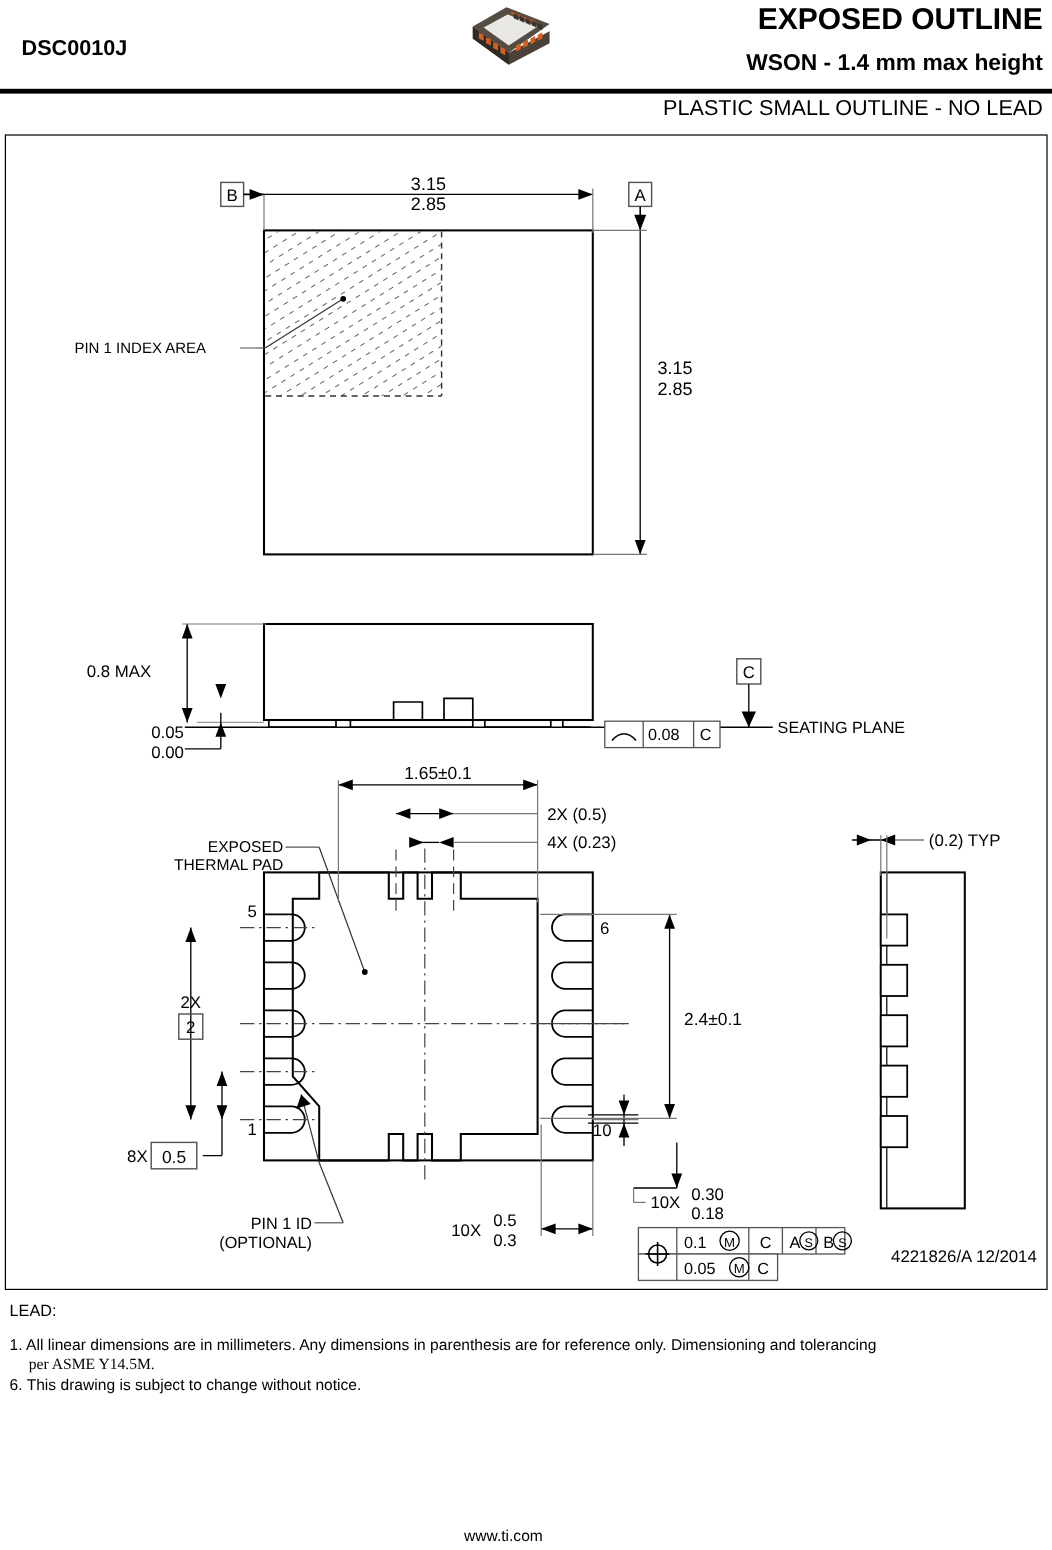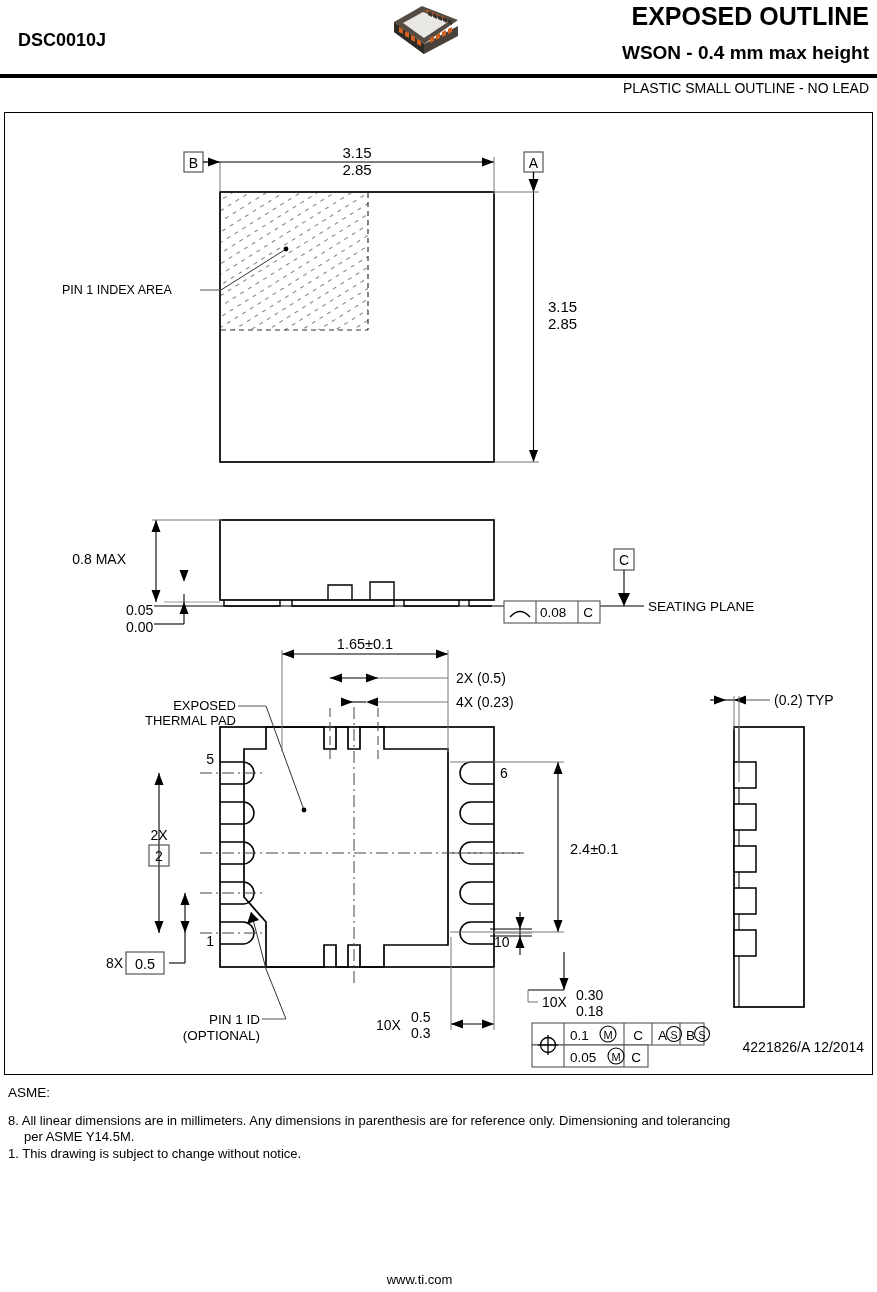--- a/index.html
+++ b/index.html
@@ -8,49 +8,49 @@
     font-family:"Liberation Sans", sans-serif;color:#000;
   }
   .abs{position:absolute;}
 
   
   #header{left:0;top:0;width:877px;height:100px;}
   #pkg-code{left:18px;top:30px;font-size:18px;font-weight:bold;letter-spacing:0px;}
   #title-main{right:8px;top:2px;font-size:25px;font-weight:bold;text-align:right;}
   #title-sub{right:8px;top:42px;font-size:19px;font-weight:bold;text-align:right;}
   #header-rule{left:0;top:74px;width:877px;height:4px;background:#000;}
-  #subtitle{right:8px;top:80px;font-size:14px;}
+  #subtitle{right:8px;top:80px;font-size:18px;}
   #pkg3d{left:386px;top:2px;width:80px;height:62px;}
 
   
   #frame{left:4px;top:112px;width:869px;height:963px;border:1.6px solid #000;box-sizing:border-box;}
   #drawing-svg{left:4px;top:112px;width:869px;height:963px;}
 
   
   #notes-title{left:8px;top:1085px;font-size:13.5px;}
   #notes-list{left:8px;top:1113px;width:860px;font-size:13px;line-height:16.4px;}
   .note-row{display:block;white-space:pre-wrap;}
-  #note1-cont{padding-left:16px;display:block;}
+  #note1-cont{padding-left:16px;display:block;font-family:Liberation Serif, serif;}
 
   
   #footer{left:0;top:1272px;width:839px;text-align:center;font-size:13px;}
 
   
   svg text{font-family:"Liberation Sans", sans-serif;fill:#000;}
 </style>
 </head>
 <body>
 
 <div class="abs" id="header">
 
   <div class="abs" id="pkg-code">DSC0010J</div>
 
   <div class="abs" id="title-main">EXPOSED OUTLINE</div>
 
-  <div class="abs" id="title-sub">WSON - 0.4 mm max height</div>
+  <div class="abs" id="title-sub">WSON - 1.4 mm max height</div>
 
   <div class="abs" id="header-rule"></div>
 
   <div class="abs" id="subtitle">PLASTIC SMALL OUTLINE - NO LEAD</div>
 
   <svg class="abs" id="pkg3d" viewBox="0 0 80 62">
     <g>
 
       <polygon points="8,30 38,52 72,34 72,24 38,42 8,20" fill="#4a423a"></polygon>
       <polygon points="8,20 8,30 38,52 38,42" fill="#2e2a26"></polygon>
@@ -368,21 +368,21 @@
     <line x1="730" y1="584" x2="730" y2="618" stroke="#777" stroke-width="1"></line>
     <line x1="735" y1="584" x2="735" y2="670" stroke="#777" stroke-width="1"></line>
     <line x1="742" y1="588" x2="766" y2="588" stroke="#555" stroke-width="1"></line>
     <text x="770" y="593" font-size="14">(0.2) TYP</text>
   </g>
 
   <text x="860" y="940" font-size="14" text-anchor="end">4221826/A   12/2014</text>
 
 </svg>
 
-<div class="abs" id="notes-title">ASME:</div>
+<div class="abs" id="notes-title">LEAD:</div>
 
 <div class="abs" id="notes-list">
-  <span class="note-row">8. All linear dimensions are in millimeters. Any dimensions in parenthesis are for reference only. Dimensioning and tolerancing</span>
+  <span class="note-row">1. All linear dimensions are in millimeters. Any dimensions in parenthesis are for reference only. Dimensioning and tolerancing</span>
   <span class="note-row" id="note1-cont">per ASME Y14.5M.</span>
-  <span class="note-row">1. This drawing is subject to change without notice.</span>
+  <span class="note-row">6. This drawing is subject to change without notice.</span>
 </div>
 
 <div class="abs" id="footer">www.ti.com</div>
 
 </body></html>

